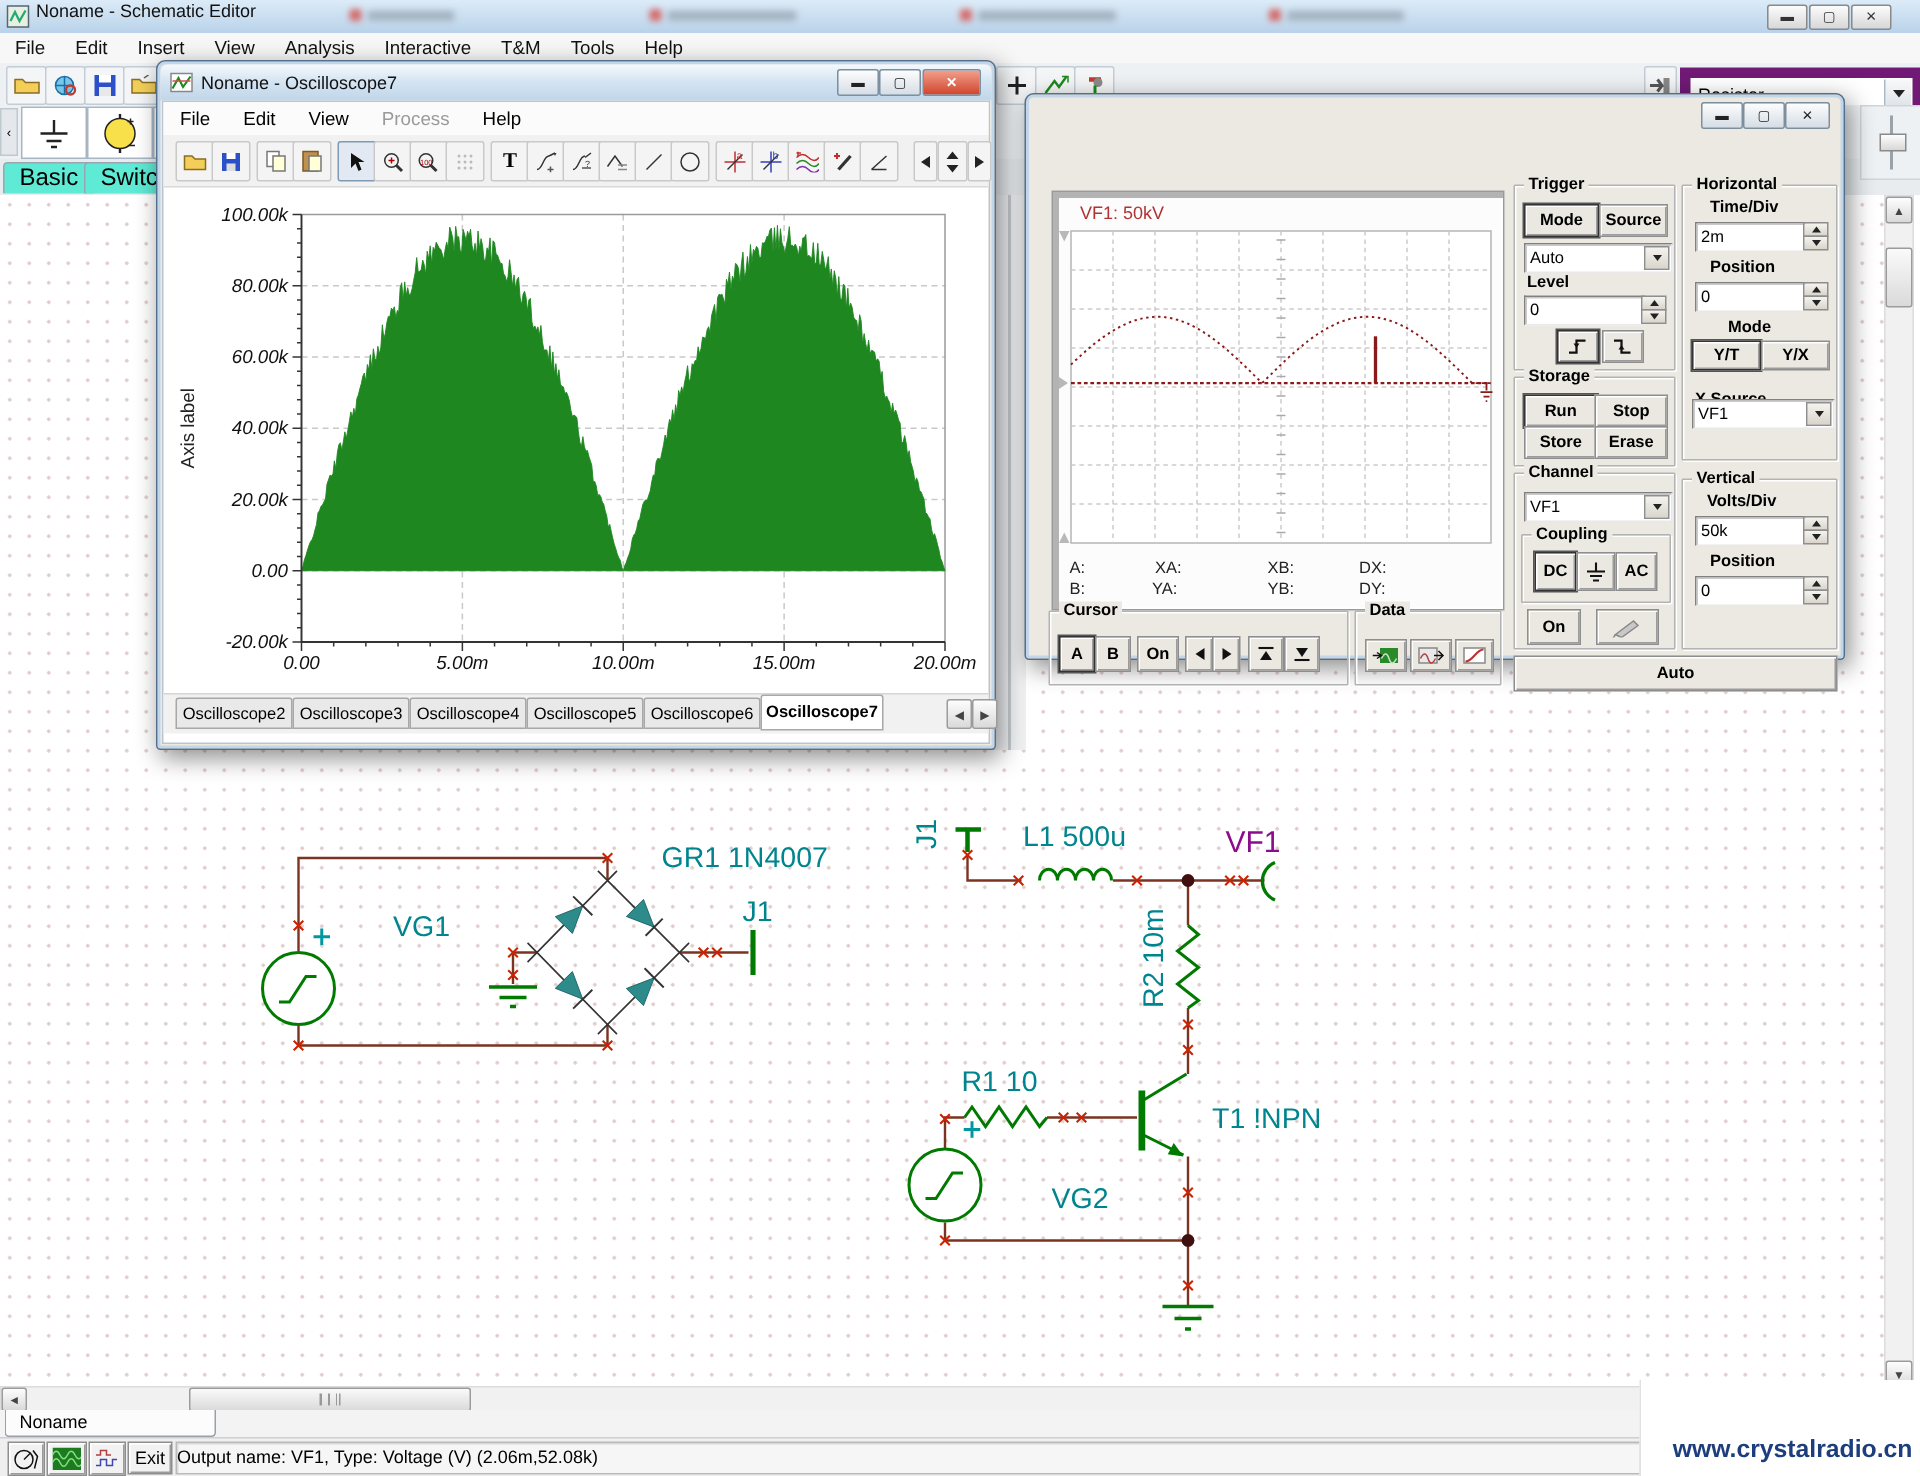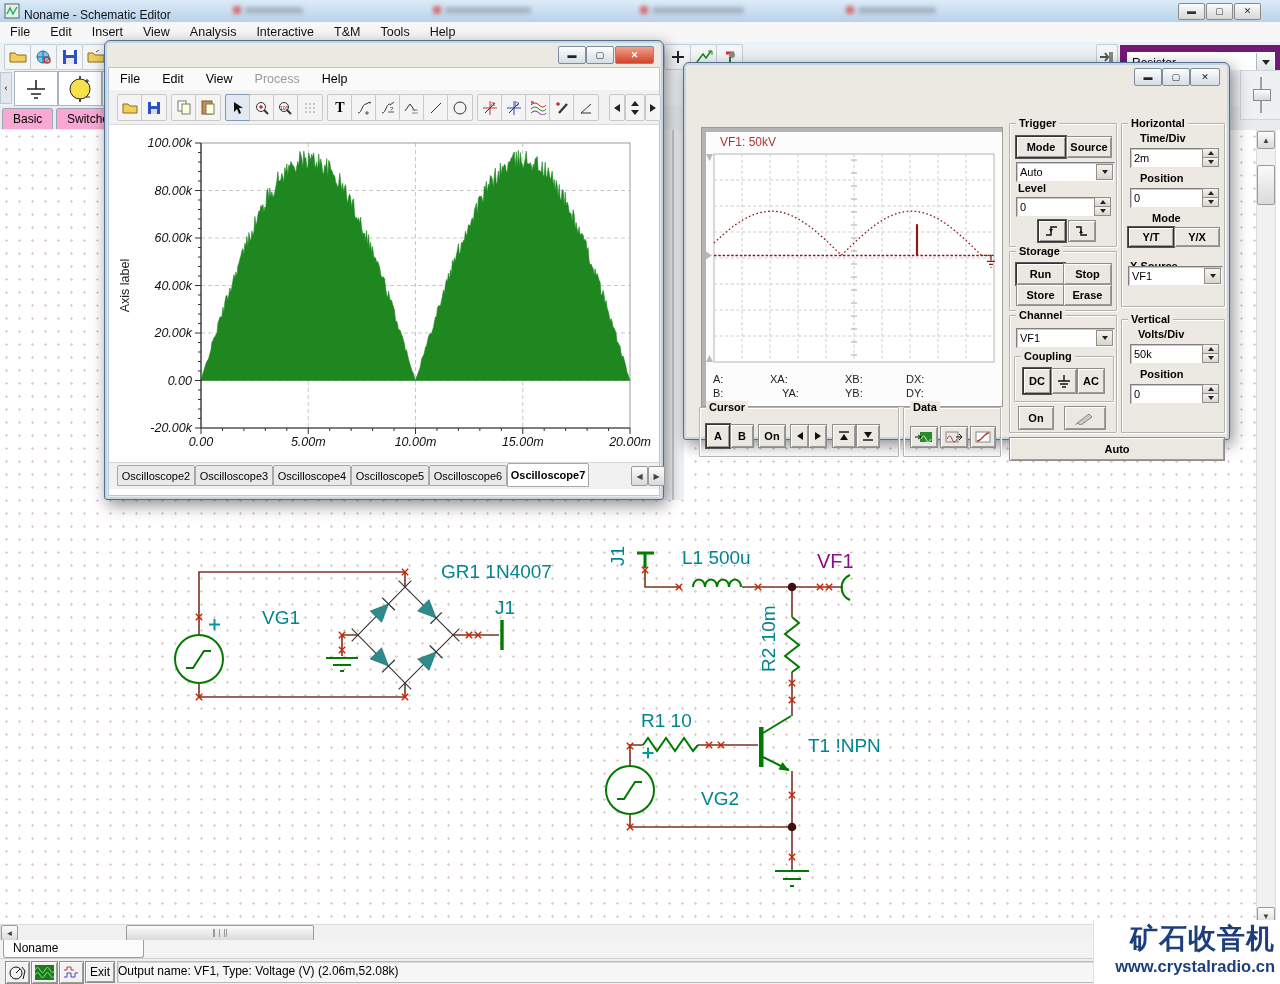--- a/index.html
+++ b/index.html
@@ -1,34 +1,34 @@
 <!DOCTYPE html>
 <html><head>
 <meta charset="utf-8">
 <style>
   html,body{margin:0;padding:0}
   body{width:1280px;height:984px;position:relative;overflow:hidden;background:#fff;
        font-family:"Liberation Sans",sans-serif;-webkit-font-smoothing:antialiased}
   .abs{position:absolute}
-  .flex{display:flex;align-items:flex-end}
+  .flex{display:flex;align-items:flex-start}
   
   #titlebar{left:0;top:0;width:1280px;height:22px;background:linear-gradient(#dcebf8,#b9d2e9);
             border-bottom:1px solid #8ea9c2;z-index:5}
   #titlebar .ttl{font-size:12px;color:#111;margin-left:6px}
   .blob{position:absolute;filter:blur(2px);border-radius:2px;opacity:.75}
   .winbtn{width:25px;height:15px;background:linear-gradient(#fcfcfc,#d7d7d7);border:1px solid #8a8a8a;
           border-radius:2px;display:flex;align-items:center;justify-content:center;
           font-size:9px;color:#333;line-height:1}
   #menubar{left:0;top:22px;width:1280px;height:20px;background:#f7f7f7;border-bottom:1px solid #dcdcdc;z-index:5;display:flex;align-items:center}
   #menubar span{padding:0 10px;font-size:12.5px;color:#111;cursor:default}
   #toolbar1{left:0;top:42px;width:1280px;height:28px;background:#eef1f4;border-bottom:1px solid #d6dade;z-index:5}
   #toolbar2{left:0;top:70px;width:1280px;height:36px;background:#eef1f4;border-bottom:1px solid #d6dade;z-index:5}
   #comptabs{left:0;top:106px;width:1280px;height:24px;background:#e8ecef;z-index:5}
   .ctab{position:absolute;top:2px;height:20px;padding:0 10px;border:1px solid #9aa6b2;border-bottom:none;
-        background:#f9a8d4;font-size:12px;display:flex;align-items:center;border-radius:3px 3px 0 0}
+        background:#5eead4;font-size:16px;display:flex;align-items:center;border-radius:3px 3px 0 0}
   .tbtn{position:absolute;width:25px;height:24px;background:#f3f5f7;border:1px solid #c4cdd6;border-radius:2px;
         display:flex;align-items:center;justify-content:center}
   .cbtn{position:absolute;width:42px;height:33px;background:#fff;border:1px solid #a8b6c4;display:flex;align-items:center;justify-content:center}
   
   #canvas{left:0;top:130px;width:1256px;height:794px;background:#fff;
           background-image:radial-gradient(#e0cbcb 1px,transparent 1.2px);background-size:13px 13px;z-index:1}
   #circuit{left:0;top:0;width:1280px;height:984px;z-index:3;pointer-events:none}
   
   .sb{background:#f1f1f1;border:1px solid #dcdcdc}
   .sbbtn{position:absolute;background:linear-gradient(#fdfdfd,#d9d9d9);border:1px solid #9b9b9b;border-radius:2px;
@@ -283,20 +283,28 @@
   <div class="abs" style="left:12px;top:18px;width:16px;height:10px;background:linear-gradient(#fdfdfd,#d8d8d8);border:1px solid #8a8a8a"></div>
 </div>
 
 <div class="abs sb" style="left:1256px;top:130px;width:18px;height:794px;z-index:5">
   <div class="sbbtn" style="left:0px;top:0px;width:16px;height:16px">▲</div>
   <div class="sbthumb" style="left:0px;top:34px;width:16px;height:38px"></div>
   <div class="sbbtn" style="left:0px;top:776px;width:16px;height:16px">▼</div>
 </div>
 
 <div id="oscwin" class="win">
+  <div class="wtbar">
+    <svg width="16" height="16">
+      <rect x="1" y="2" width="14" height="12" fill="#fff" stroke="#888"></rect>
+      <path d="M2,12 L6,5 L9,11 L14,4" stroke="#1a8a1a" stroke-width="1.4" fill="none"></path>
+      <path d="M2,7 h12" stroke="#d05050" stroke-width="1"></path>
+    </svg>
+    <span class="ttl">Noname - Oscilloscope7</span>
+  </div>
   <div class="wbtn" style="left:453px;width:26px">▬</div>
   <div class="wbtn" style="left:481px;width:26px">▢</div>
   <div class="wbtn close" style="left:510px;width:37px">✕</div>
   <div class="body">
     <div id="oscmenu">
       <span>File</span>
       <span>Edit</span>
       <span>View</span>
       <span style="color:#9a9a9a">Process</span>
       <span>Help</span>
@@ -580,21 +588,21 @@
           <polygon points="4,26 11,26 7.5,33" fill="#b8b8b8"></polygon>
           <polygon points="4,234 11,234 7.5,227" fill="#b8b8b8"></polygon>
           <polygon points="4,123.39999999999999 4,131.39999999999998 10,127.39999999999999" fill="#b8b8b8"></polygon>
         </svg>
       <span class="abs" style="left:18px;top:7px;font-size:12px;color:#b03333">VF1: 50kV</span>
       <span class="rdout" style="left:11px;top:245px">A:</span>
       <span class="rdout" style="left:68px;top:245px">XA:</span>
       <span class="rdout" style="left:143px;top:245px">XB:</span>
       <span class="rdout" style="left:204px;top:245px">DX:</span>
       <span class="rdout" style="left:11px;top:259px">B:</span>
-      <span class="rdout" style="left:80px;top:259px">YA:</span>
+      <span class="rdout" style="left:66px;top:259px">YA:</span>
       <span class="rdout" style="left:143px;top:259px">YB:</span>
       <span class="rdout" style="left:204px;top:259px">DY:</span>
     </div>
 
     <div class="grp" style="left:12px;top:318px;width:198px;height:48px">
       <span class="glab">Cursor</span>
       <div class="b3 sel" style="left:6px;top:16px;width:22px;height:22px">A</div>
       <div class="b3" style="left:30px;top:16px;width:22px;height:22px">B</div>
       <div class="b3" style="left:58px;top:16px;width:26px;height:22px">On</div>
       <div class="b3" style="left:90px;top:16px;width:17px;height:22px">
@@ -811,15 +819,14 @@
     <svg width="17" height="15">
         <path d="M1,5 h3 v-3 h4 v3 h3" stroke="#b04040" fill="none"></path>
         <path d="M1,12 h3 v-4 h4 v4 h4 v-4 h3" stroke="#4048b0" fill="none"></path>
       </svg>
     </div>
   <div class="b3" style="left:85px;top:2px;width:28px;height:20px;background:#f2f2f2;font-weight:normal;font-size:12px">Exit</div>
   <div class="abs" style="left:117px;top:2px;width:975px;height:20px;background:#f6f6f6;border:1px solid #b9b9b9;box-shadow:inset 1px 1px 0 #d9d9d9;font-size:12px;line-height:19px;padding-left:0">Output name: VF1, Type: Voltage (V) (2.06m,52.08k)</div>
 </div>
 
 <div id="wmark" class="abs" style="color: rgb(29, 62, 124);">
-  <div class="l1">矿石收音机</div>
   <div class="l2">www.crystalradio.cn</div>
 </div>
 
 </body></html>

